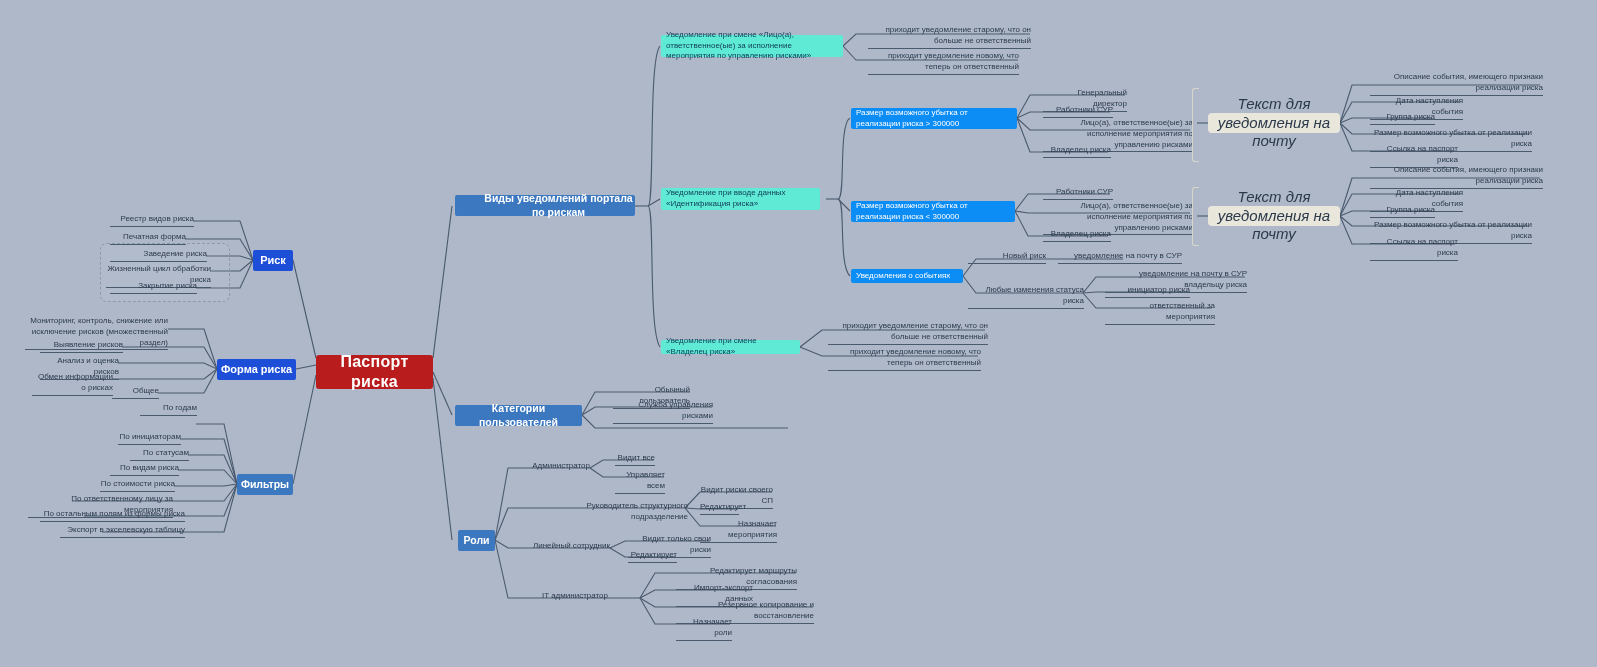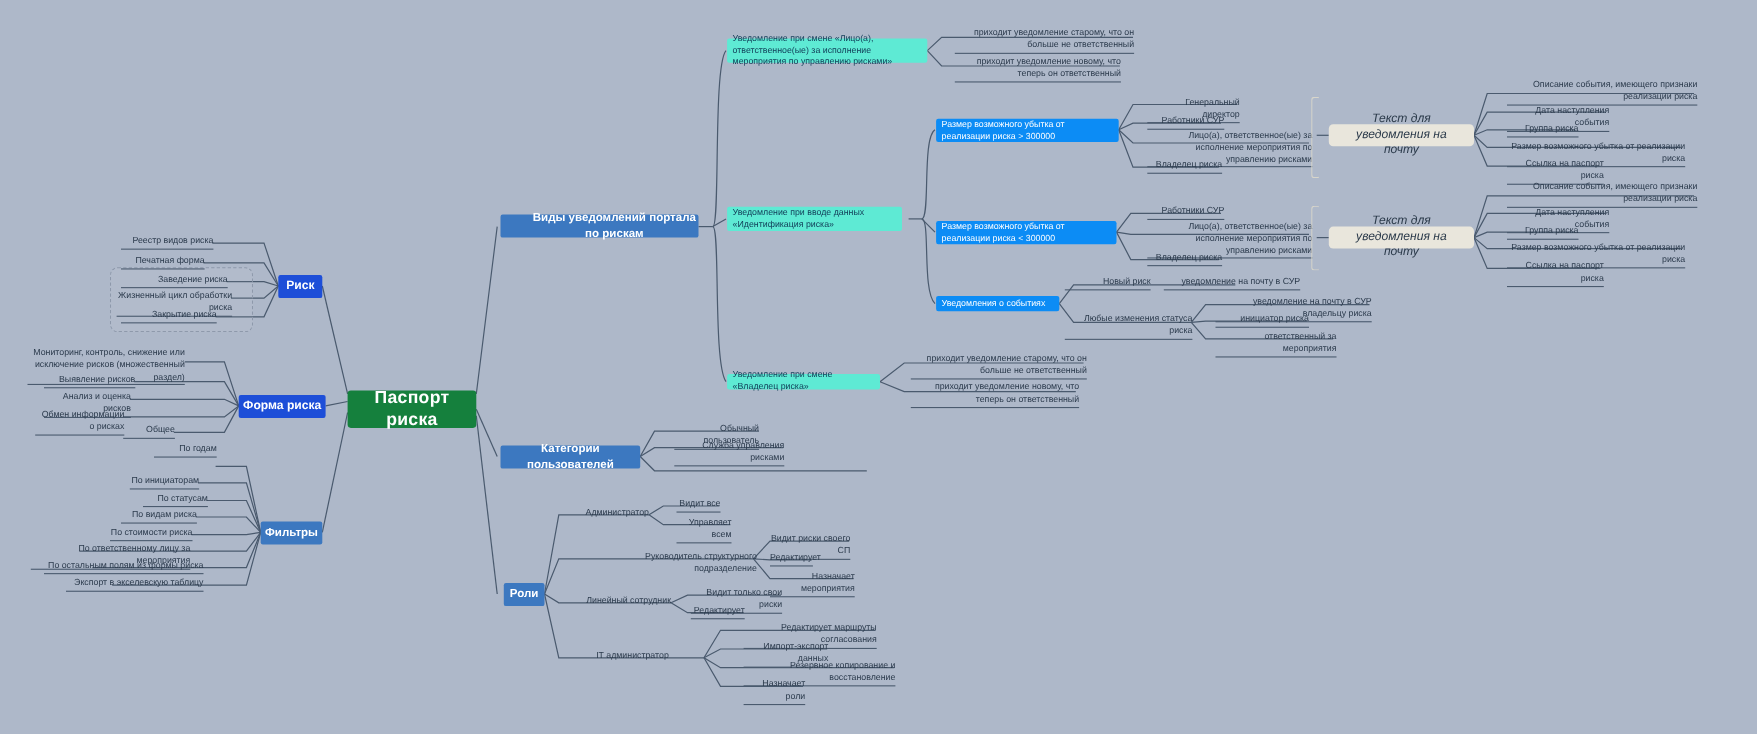--- a/index.html
+++ b/index.html
@@ -18,39 +18,39 @@
 
   
   .box{
     border-radius:2px;
     display:flex;align-items:center;justify-content:center;
     text-align:center;
     font-weight:bold;
     line-height:1.25;
   }
   .root{
-    background:#15803d;color:#ffffff;
+    background:#b91c1c;color:#ffffff;
     font-size:16px;letter-spacing:.3px;
     border-radius:3px;
   }
   .blue{background:#3c78c0;color:#ffffff;font-size:10.5px;}
   .pink{background:#1d4ed8;color:#ffffff;font-size:11px;}
   .green{
     background:#5eead4;color:#13405a;font-weight:normal;
     font-size:8px;text-align:left;justify-content:flex-start;
     padding:3px 5px;line-height:1.35;
   }
   .cyanbox{
     background:#0c8cf5;color:#ffffff;font-weight:normal;
     font-size:8px;text-align:left;justify-content:flex-start;
     padding:3px 5px;line-height:1.35;
   }
   .beige{
     background:#e9e6dc;color:#2b3a4a;
-    font-style:italic;font-weight:normal;font-size:11px;
+    font-style:italic;font-weight:normal;font-size:15px;
     border-radius:4px;
     padding:3px 8px;
   }
 
   
   .leaf{
     position:absolute;
     font-size:8px;
     color:#2b3a4c;
     line-height:1.35;

